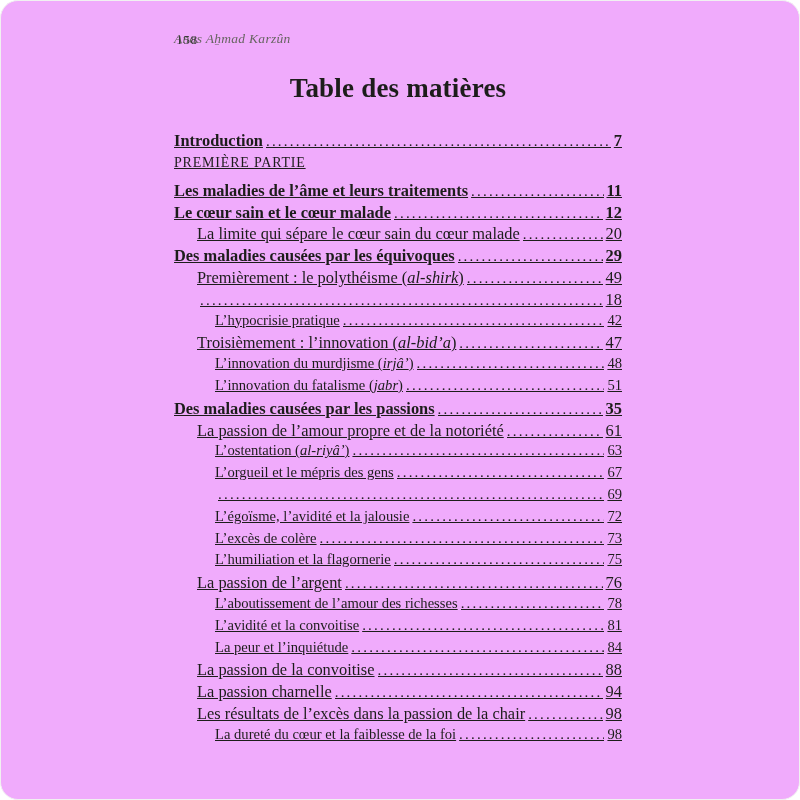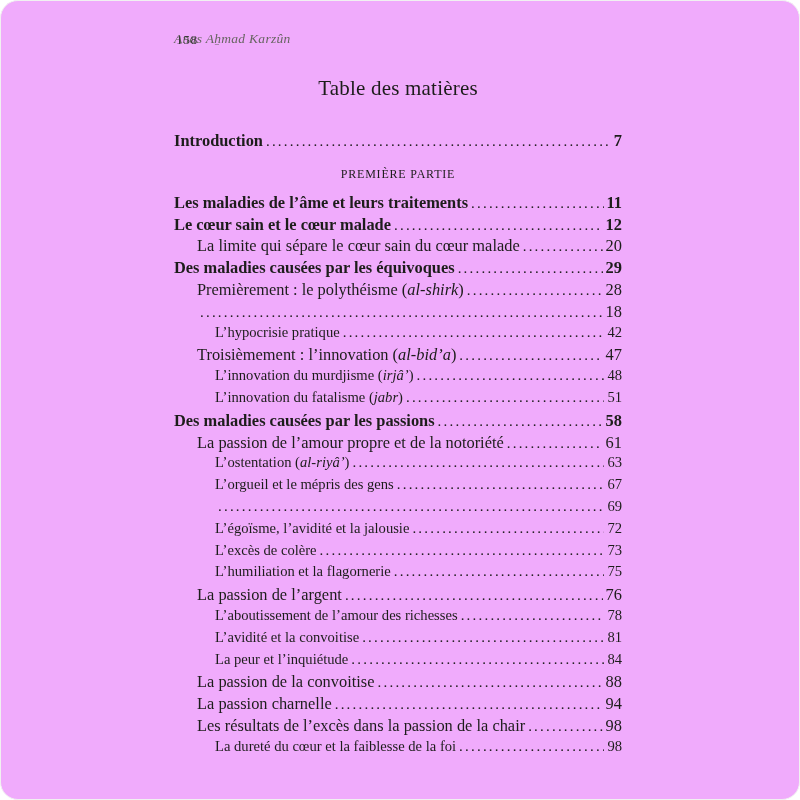--- a/index.html
+++ b/index.html
@@ -14,30 +14,30 @@
     background:#f0abfc; border:1px solid #f1f1f1; border-radius:18px;
   }
   .content {
     position:absolute; left:173px; top:30px; width:448px;
   }
   .hdr { position:relative; height:20px; font-size:13.5px; }
   .folio { position:absolute; left:2px; top:1px; color:#3a3a3a; letter-spacing:0.5px; }
   .running { text-align:left; font-style:italic; color:#666460; letter-spacing:0.3px; }
   h1.title {
     margin:20px 0 0 0; text-align:center;
-    font-size:21px; font-weight:normal; letter-spacing:0.2px; line-height:34px;
+    font-size:27px; font-weight:bold; letter-spacing:0.2px; line-height:34px;
   }
-  .toc { margin-top:26px; }
+  .toc { margin-top:26px;text-decoration:underline; }
   .row {
     display:flex; align-items:baseline;
     height:21.8px; font-size:16.4px; white-space:nowrap;
   }
   .row.part {
-    display:block; text-align:center; height:26px;
-    font-size:12px; letter-spacing:0.8px; padding-top:2px; font-weight:normal;margin-top:12px;
+    display:block; text-align:left; height:26px;
+    font-size:14px; letter-spacing:0.8px; padding-top:2px; font-weight:normal;
   }
   .lvl0 { font-weight:bold; }
   .lvl1 { padding-left:23px;justify-content:space-between; }
   .lvl2 { padding-left:41px; font-size:14.6px; }
   .txt { flex:0 0 auto; }
   .dots {
     flex:1 1 auto; overflow:hidden; white-space:nowrap;
     letter-spacing:2.2px; margin-left:3px; margin-right:1px;
     font-weight:normal; font-size:15px;
   }
@@ -76,21 +76,21 @@
           <span class="pg">20</span>
         </div>
         <div class="row lvl0">
           <span class="txt">Des maladies causées par les équivoques</span>
           <span class="dots">................................................................................................................................................................</span>
           <span class="pg">29</span>
         </div>
         <div class="row lvl1">
           <span class="txt">Premièrement : le polythéisme (<i>al-shirk</i>)</span>
           <span class="dots">................................................................................................................................................................</span>
-          <span class="pg">28</span>
+          <span class="pg">49</span>
         </div>
         <div class="row lvl1">
           <span class="dots">................................................................................................................................................................</span>
           <span class="pg">18</span>
         </div>
         <div class="row lvl2">
           <span class="txt">L’hypocrisie pratique</span>
           <span class="dots">................................................................................................................................................................</span>
           <span class="pg">42</span>
         </div>
@@ -105,21 +105,21 @@
           <span class="pg">48</span>
         </div>
         <div class="row lvl2">
           <span class="txt">L’innovation du fatalisme (<i>jabr</i>)</span>
           <span class="dots">................................................................................................................................................................</span>
           <span class="pg">51</span>
         </div>
         <div class="row lvl0">
           <span class="txt">Des maladies causées par les passions</span>
           <span class="dots">................................................................................................................................................................</span>
-          <span class="pg">58</span>
+          <span class="pg">35</span>
         </div>
         <div class="row lvl1">
           <span class="txt">La passion de l’amour propre et de la notoriété</span>
           <span class="dots">................................................................................................................................................................</span>
           <span class="pg">61</span>
         </div>
         <div class="row lvl2">
           <span class="txt">L’ostentation (<i>al-riyâ’</i>)</span>
           <span class="dots">................................................................................................................................................................</span>
           <span class="pg">63</span>

